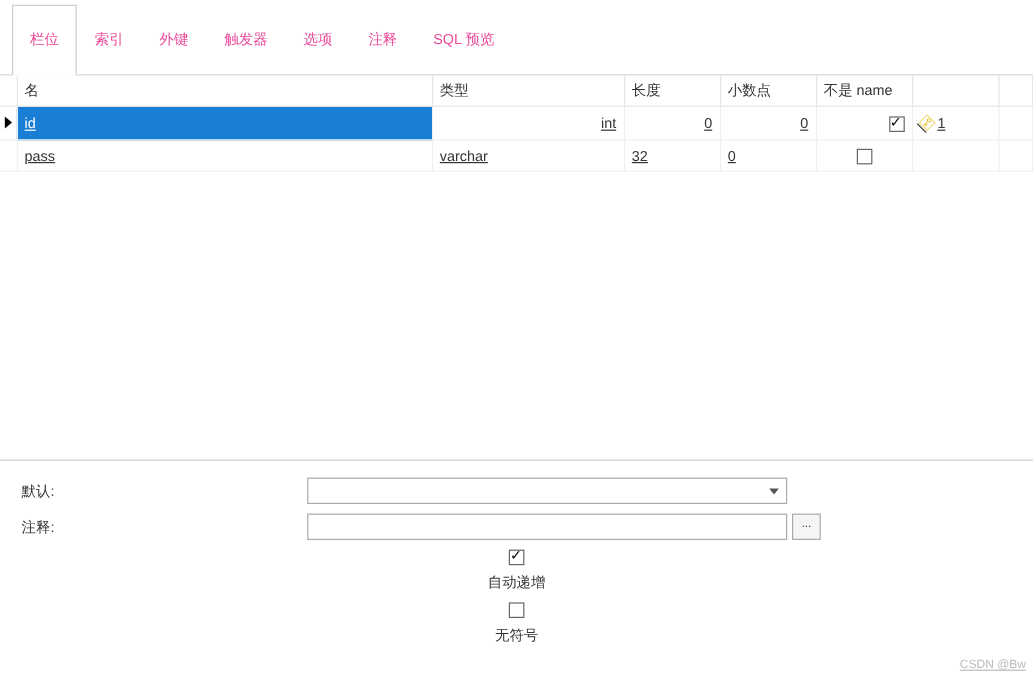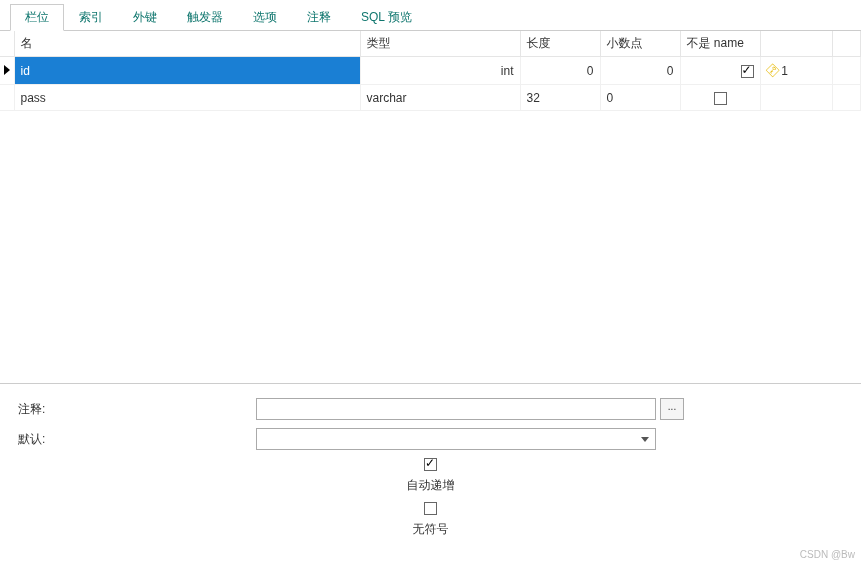--- a/index.html
+++ b/index.html
@@ -14,27 +14,27 @@
       color: #333;
     }
     .tabs {
       display: flex;
       border-bottom: 1px solid #ccc;
       background: #fff;
       padding-left: 10px;
       padding-top: 3px;
     }
     .tab {
-      padding: 4px 14px;
+      padding: 20px 14px;
       border: 1px solid transparent;
       border-bottom: none;
       cursor: pointer;
       position: relative;
       top: 1px;
-      color: #0f766e;
+      color: #ec4899;
     }
     .tab.active {
       border-color: #ccc;
       background: #fff;
       border-bottom: 1px solid #fff;
     }
     .table-container {
       border-top: none;
     }
     .col-table {
@@ -50,20 +50,21 @@
       border-bottom: 1px solid #e5e5e5;
       background: #fff;
       height: 24px;
     }
     .col-table td {
       padding: 5px 6px;
       border-right: 1px solid #f0f0f0;
       border-bottom: 1px solid #f0f0f0;
       height: 26px;
       vertical-align: middle;
+      text-decoration: underline;
     }
     .row-indicator {
       width: 14px;
       border-left: none;
       padding: 0 !important;
       text-align: center;
     }
     .col-table tr.selected td { background: #1a7fd4; color: #fff; }
     .col-table tr.selected td.white-cell { background: #fff; color: #333; text-align: right; }
     .col-table tr.selected .row-indicator { background: #fff; color: #000; }
@@ -151,20 +152,21 @@
       margin-bottom: 8px;
       gap: 6px;
       flex-direction: column;
     }
     .watermark {
       position: absolute;
       bottom: 2px; right: 6px;
       font-size: 10px;
       color: #bbb;
       font-family: Arial, sans-serif;
+      text-decoration: underline;
     }
     .empty-area { height: 200px; }
   </style>
 </head>
 <body>
 
 <div class="tabs">
   <div class="tab active">栏位</div>
   <div class="tab">索引</div>
   <div class="tab">外键</div>
@@ -224,28 +226,28 @@
           <td class="white-cell"></td>
           <td class="white-cell"></td>
         </tr>
       </tbody>
   </table>
   <div class="empty-area"></div>
 </div>
 
 <div class="details-panel">
   <div class="form-row">
+    <div class="form-label">默认:</div>
+    <div class="combo"></div>
+  </div>
+  <div class="form-row">
     <div class="form-label">注释:</div>
     <div class="txt"></div>
     <div class="more-btn">...</div>
   </div>
-  <div class="form-row">
-    <div class="form-label">默认:</div>
-    <div class="combo"></div>
-  </div>
   <div class="check-row">
     <span id="chk-ai" class="checkbox checked"></span>
     <span>自动递增</span>
   </div>
   <div class="check-row">
     <span id="chk-us" class="checkbox"></span>
     <span>无符号</span>
   </div>
 </div>
 

